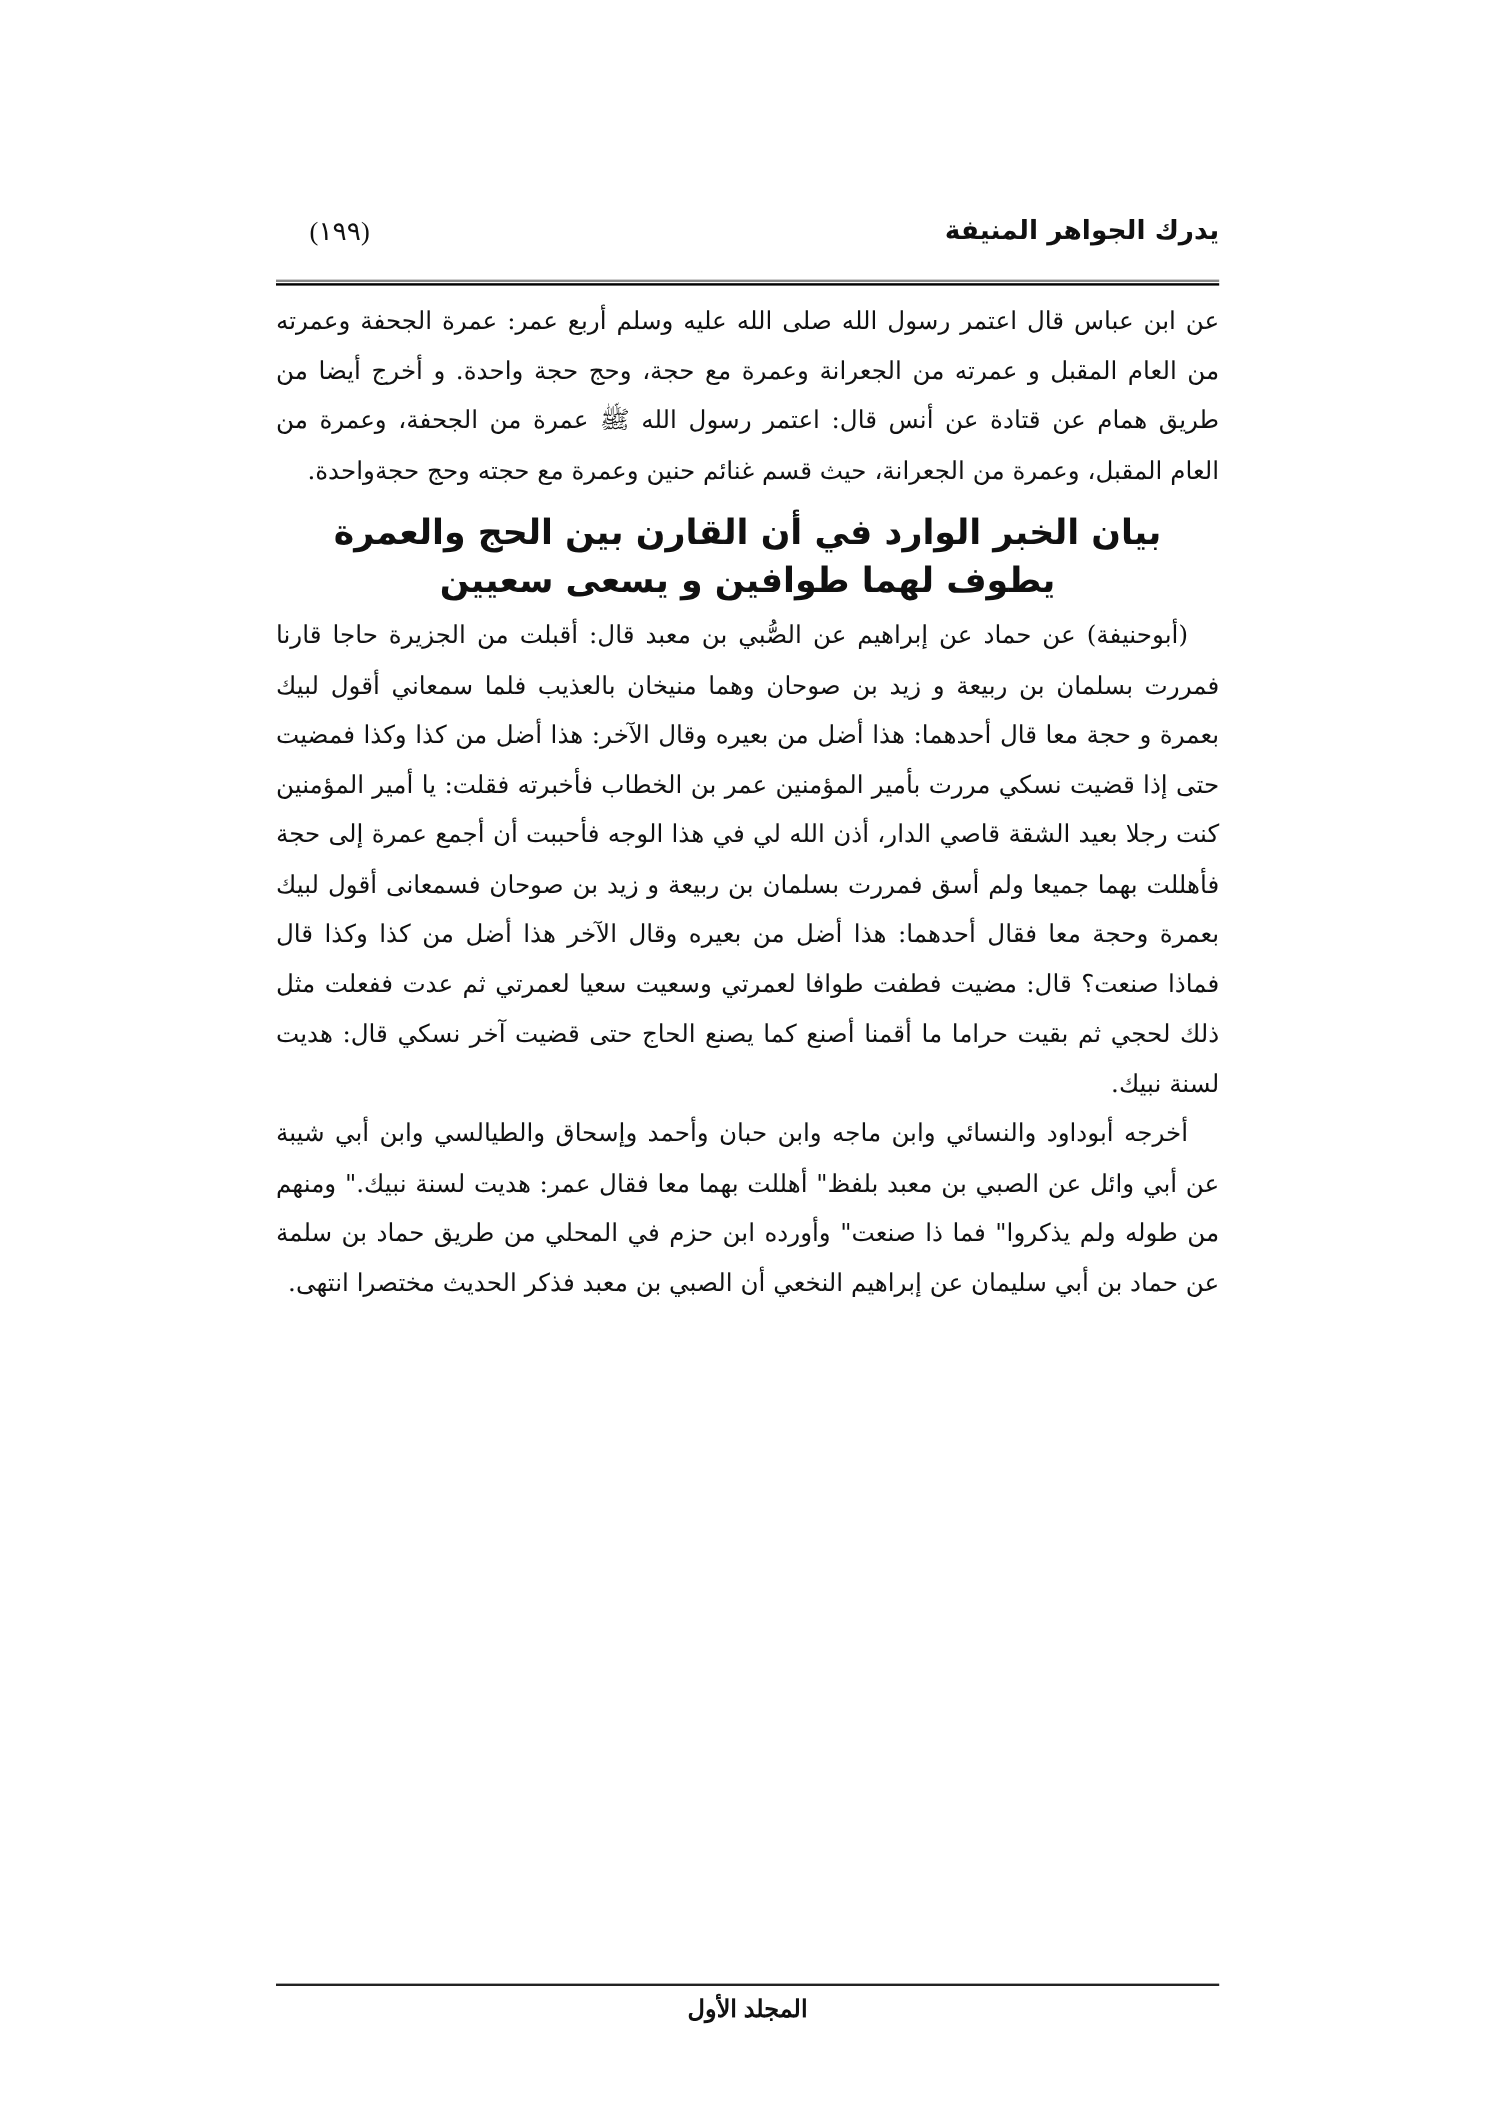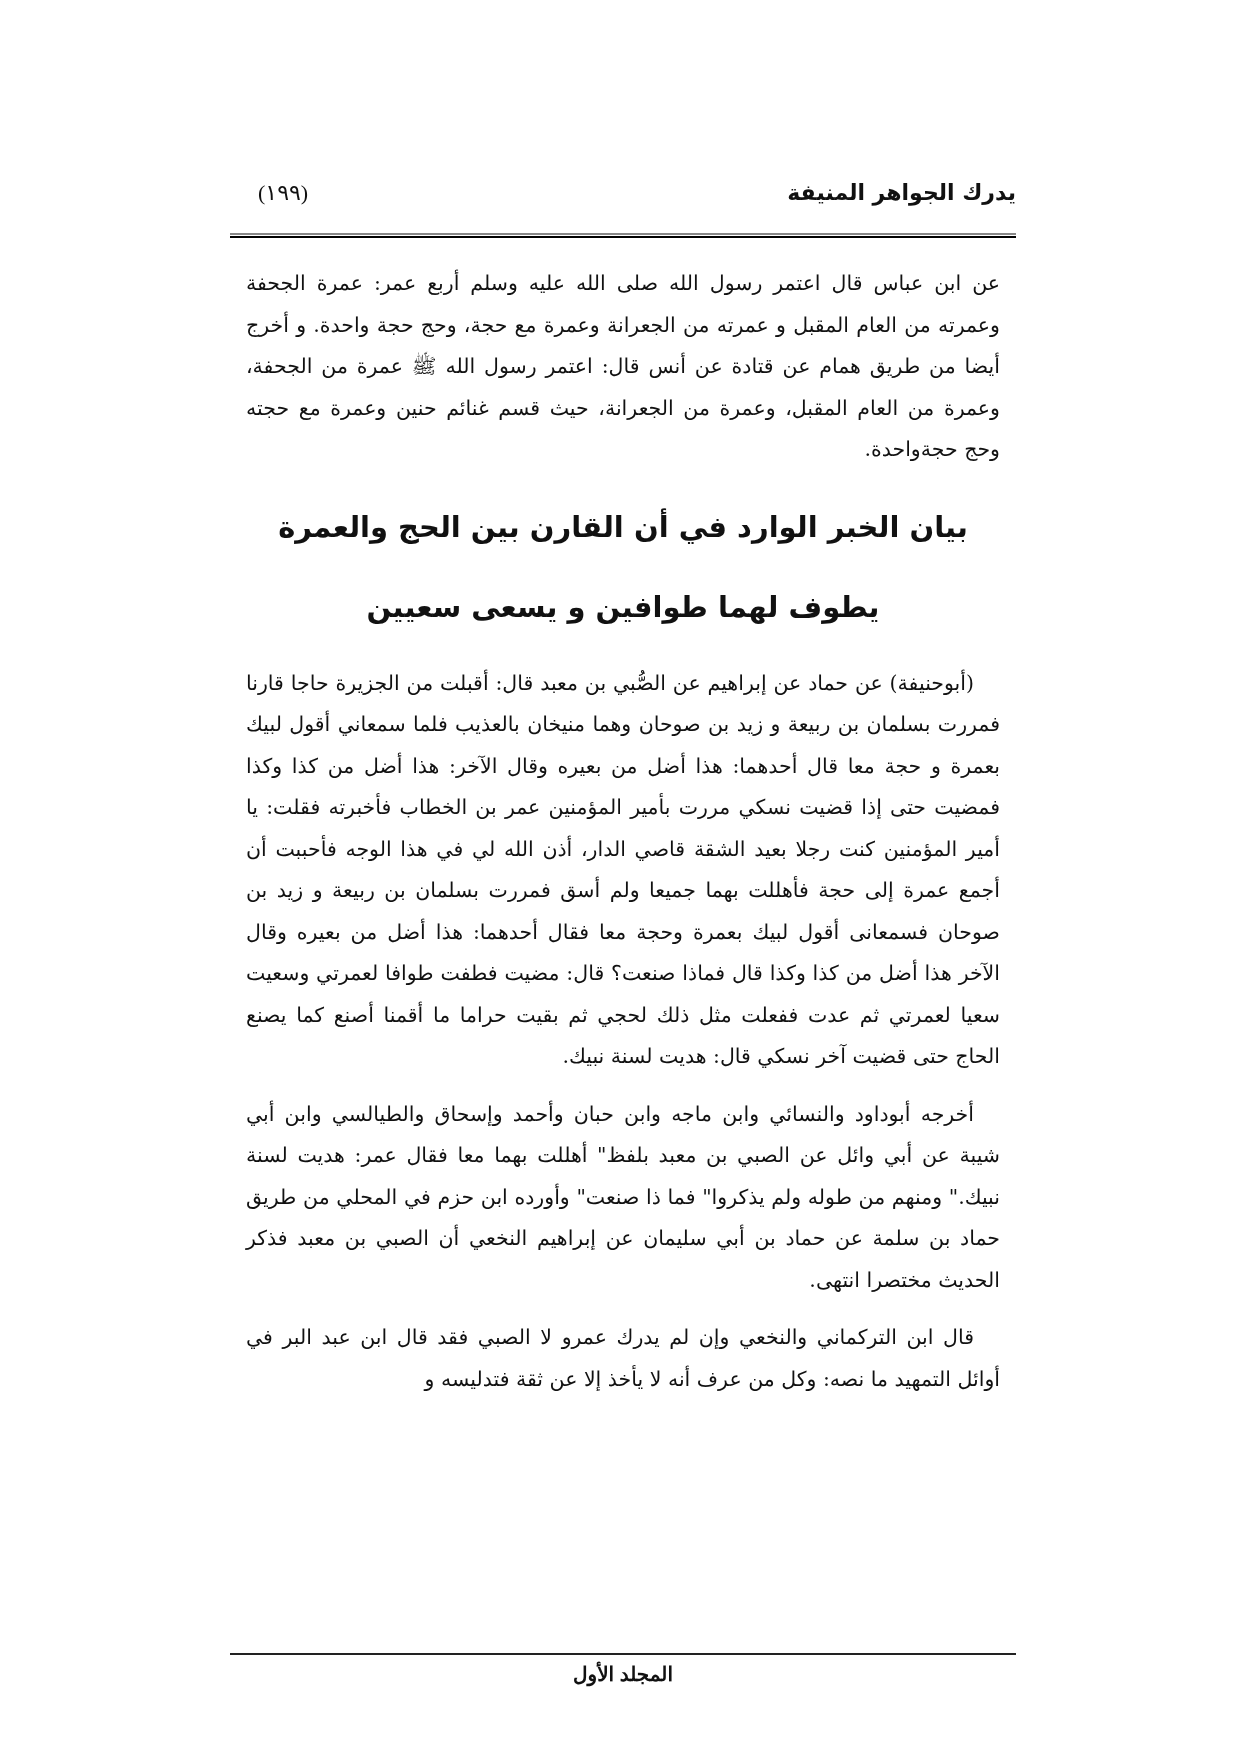--- a/index.html
+++ b/index.html
@@ -4,40 +4,39 @@
   <style>
     html, body { margin: 0; padding: 0; background: #ffffff; }
     body { width: 1240px; height: 1754px; position: relative; overflow: hidden; color: #111; }
     .page { position: absolute; left: 230px; top: 0; width: 786px; height: 1754px; direction: rtl; }
     .header { position: absolute; top: 178px; left: 0; right: 0; height: 50px; }
     .book-title { position: absolute; right: 0; top: 2px; font-family: "DejaVu Sans", sans-serif; font-weight: bold; font-size: 22px; }
     .page-number { position: absolute; left: 28px; top: 2px; font-family: Liberation Serif, serif; font-size: 22px; }
     .rule-double { position: absolute; left: 0; right: 0; top: 233px; height: 2px; background: #888; }
     .rule-double::after { content: ""; position: absolute; left: 0; right: 0; top: 3px; height: 2px; background: #000; }
     .body { position: absolute; top: 247px; left: 0; right: 0; }
-    p.line-block { margin: 16px; font-family: "DejaVu Serif", serif; font-size: 20.5px; line-height: 41.5px; text-align: justify; text-align-last: auto; }
+    p.line-block { margin: 0; font-family: "DejaVu Serif", serif; font-size: 20.5px; line-height: 41.5px; text-align: justify; text-align-last: auto; }
     .para { margin: 0; }
     .indent { text-indent: 26px; }
-    .heading { margin: 10px 0 6px 0; font-family: "DejaVu Sans", sans-serif; font-weight: bold; font-size: 29px; line-height: 80px; text-align: center; }
+    .heading { margin: 10px 0 6px 0; font-family: "DejaVu Sans", sans-serif; font-weight: bold; font-size: 29px; line-height: 40px; text-align: center; }
     .rule-bottom { position: absolute; left: 0; right: 0; top: 1653px; height: 2px; background: #222; }
     .footer { position: absolute; left: 0; right: 0; top: 1662px; text-align: center; font-family: Liberation Sans, sans-serif; font-weight: bold; font-size: 20px; }
   </style>
 </head>
 <body>
 
 <div class="page">
   <div class="header">
     <span class="book-title">يدرك الجواهر المنيفة</span>
     <span class="page-number">(١٩٩)</span>
   </div>
   <div class="rule-double"></div>
 
   <div class="body">
     <p class="line-block para">عن ابن عباس قال اعتمر رسول الله صلى الله عليه وسلم أربع عمر: عمرة الجحفة وعمرته من العام المقبل و عمرته من الجعرانة وعمرة مع حجة، وحج حجة واحدة.  و  أخرج أيضا من طريق همام عن قتادة عن أنس قال: اعتمر رسول الله ﷺ عمرة من الجحفة، وعمرة من العام المقبل، وعمرة من الجعرانة، حيث قسم غنائم حنين وعمرة مع حجته وحج حجةواحدة.</p>
     <h2 class="heading">بيان الخبر الوارد في أن القارن بين الحج والعمرة يطوف لهما طوافين و يسعى سعيين</h2>
     <p class="line-block para indent">(أبوحنيفة) عن حماد عن إبراهيم عن الصُّبي بن معبد قال: أقبلت من الجزيرة حاجا قارنا فمررت بسلمان بن ربيعة و زيد بن صوحان وهما منيخان بالعذيب فلما سمعاني أقول لبيك بعمرة و حجة معا قال أحدهما: هذا أضل من بعيره وقال الآخر: هذا أضل من كذا وكذا فمضيت حتى إذا قضيت نسكي مررت بأمير المؤمنين عمر بن الخطاب فأخبرته فقلت: يا أمير المؤمنين كنت رجلا بعيد الشقة قاصي الدار، أذن الله لي في هذا الوجه فأحببت أن أجمع عمرة إلى حجة فأهللت بهما جميعا ولم أسق فمررت بسلمان بن ربيعة و زيد بن صوحان فسمعانى أقول لبيك بعمرة وحجة معا فقال أحدهما: هذا أضل من بعيره وقال الآخر هذا أضل من كذا وكذا قال فماذا صنعت؟ قال: مضيت فطفت طوافا لعمرتي وسعيت سعيا لعمرتي ثم عدت ففعلت مثل ذلك لحجي ثم بقيت حراما ما أقمنا أصنع كما يصنع الحاج حتى قضيت آخر نسكي قال: هديت لسنة نبيك.</p>
     <p class="line-block para indent">أخرجه أبوداود والنسائي وابن ماجه وابن حبان وأحمد وإسحاق والطيالسي وابن أبي شيبة عن أبي وائل عن الصبي بن معبد بلفظ" أهللت بهما معا فقال عمر: هديت لسنة نبيك." ومنهم من طوله ولم يذكروا" فما ذا صنعت" وأورده ابن حزم في المحلي من طريق حماد بن سلمة عن حماد بن أبي سليمان عن إبراهيم النخعي أن الصبي بن معبد فذكر الحديث مختصرا انتهى.</p>
-    <p class="line-block para indent">قال ابن التركماني والنخعي وإن لم يدرك عمرو لا الصبي فقد قال ابن عبد البر في أوائل التمهيد ما نصه: وكل من عرف أنه لا يأخذ إلا عن ثقة فتدليسه و</p>
   </div>
 
   <div class="rule-bottom"></div>
   <div class="footer">المجلد الأول</div>
 </div>
 
 </body></html>

